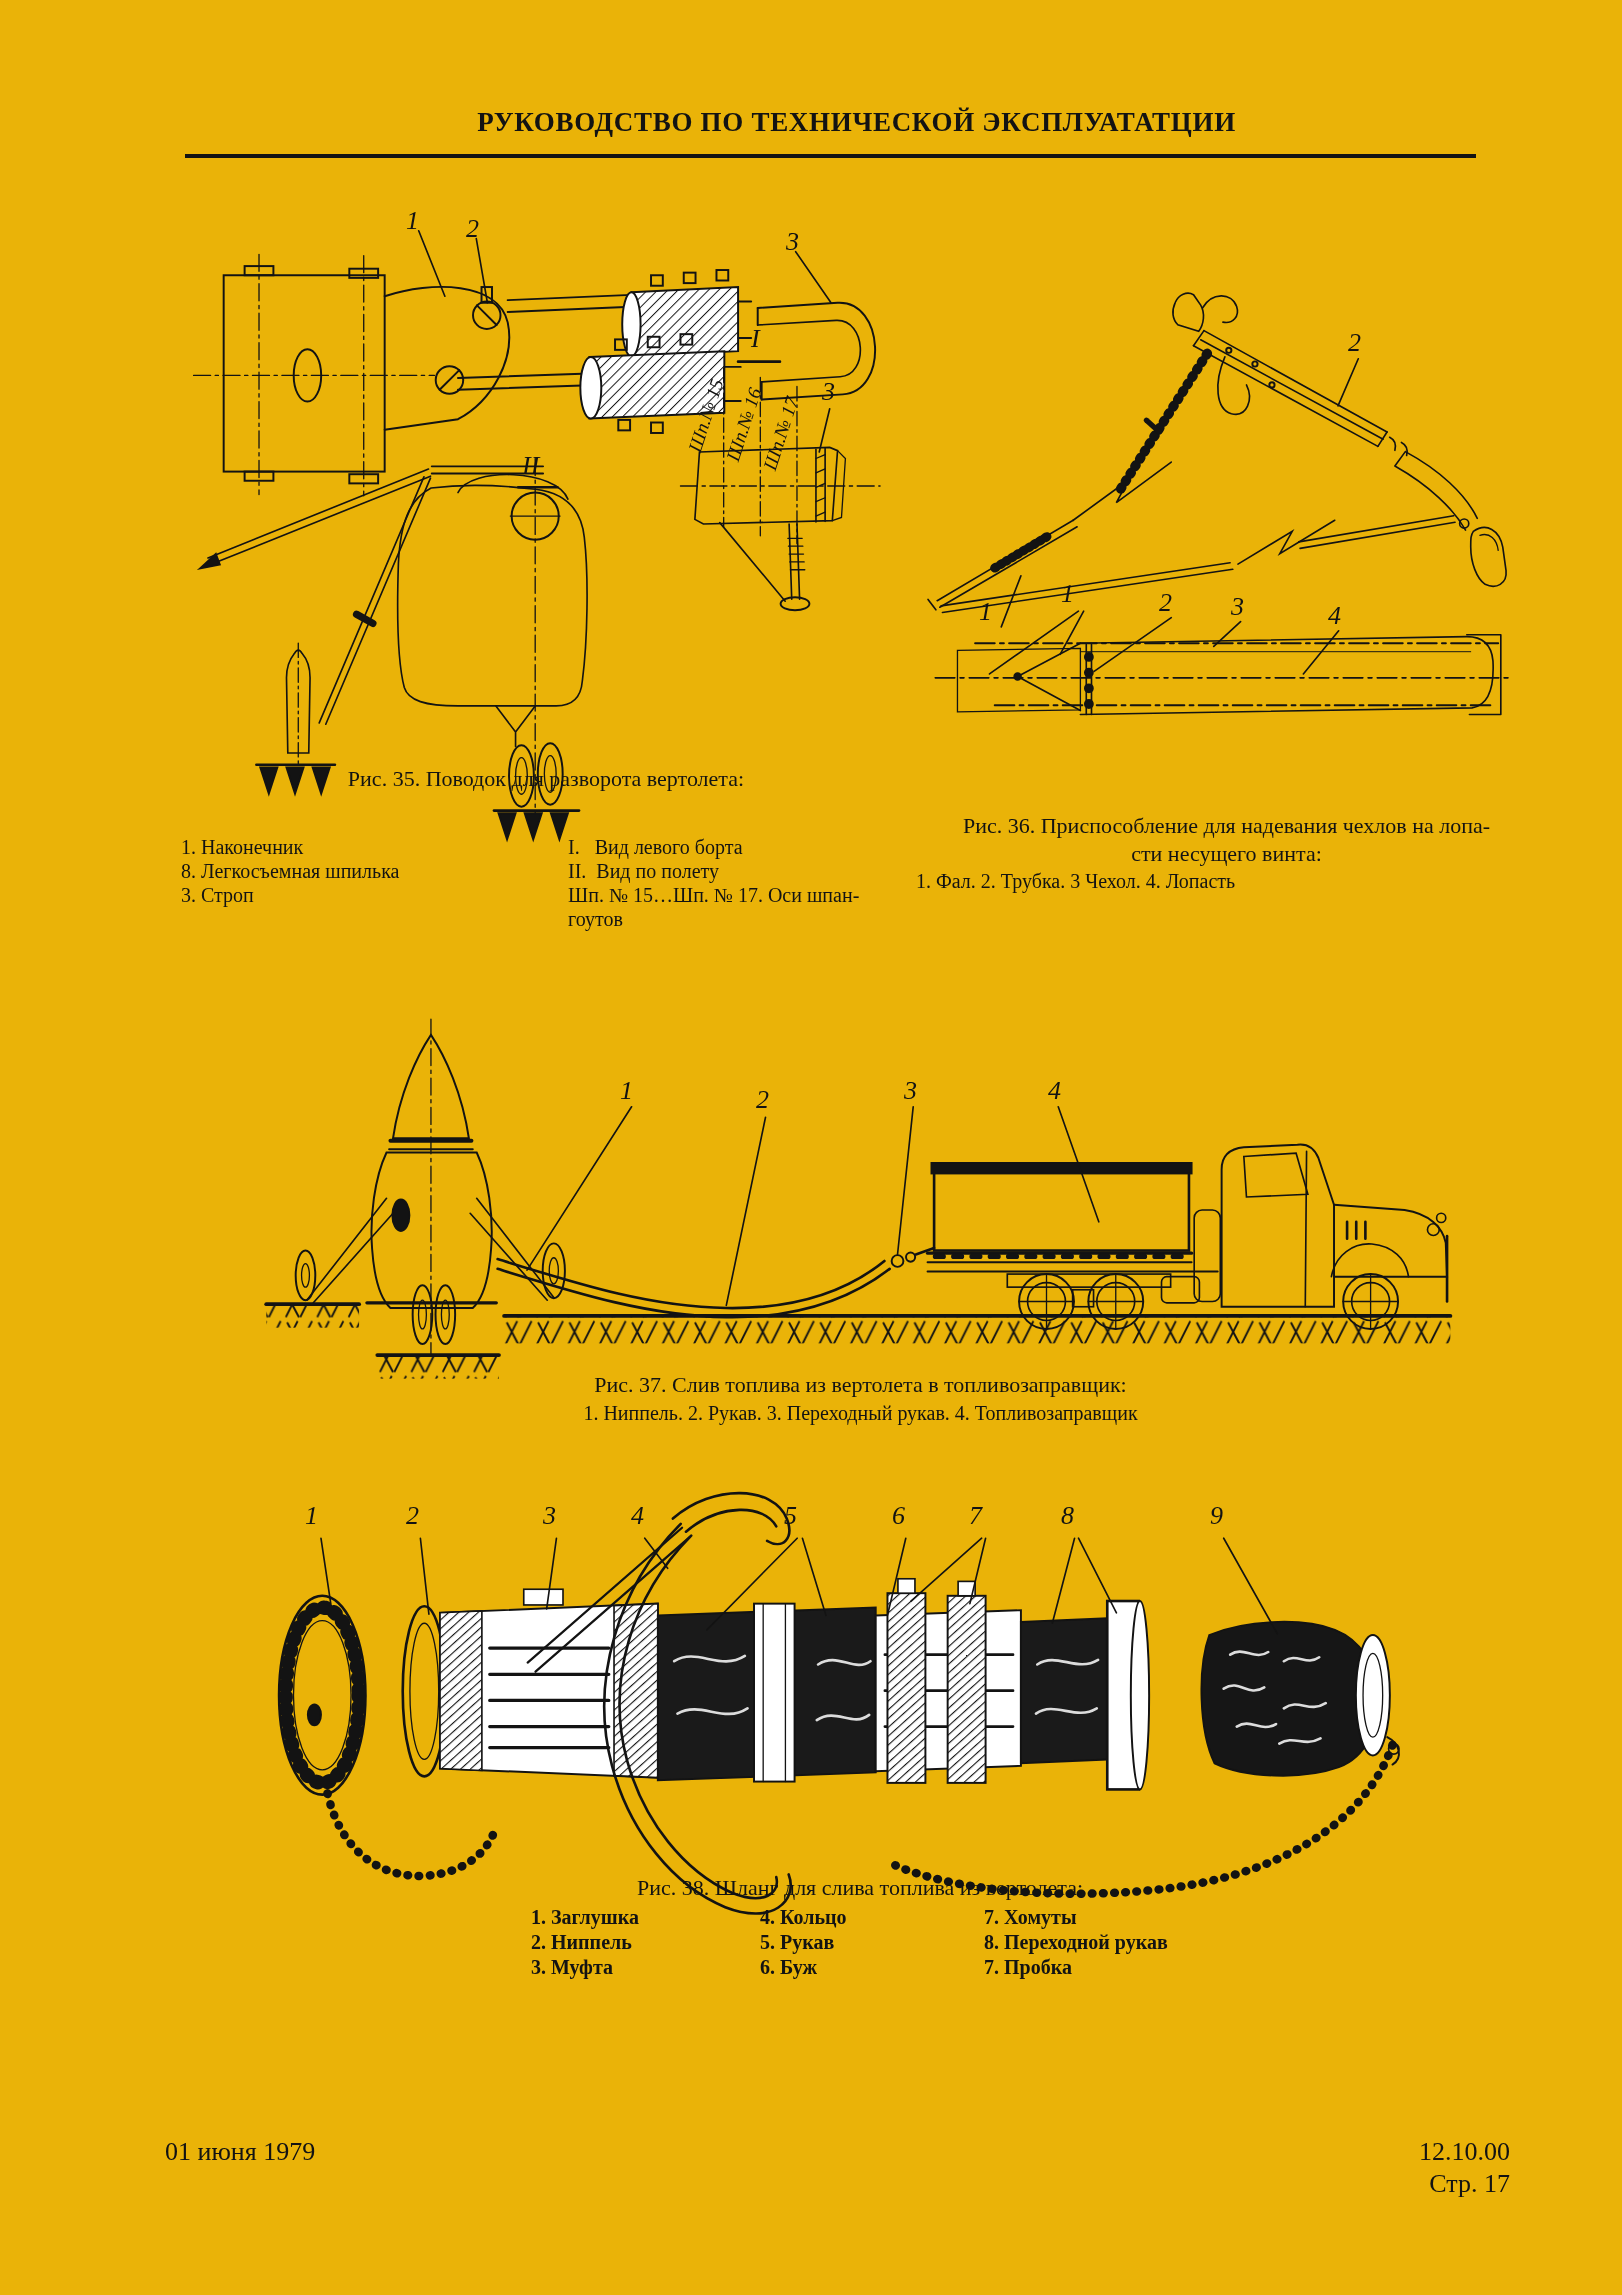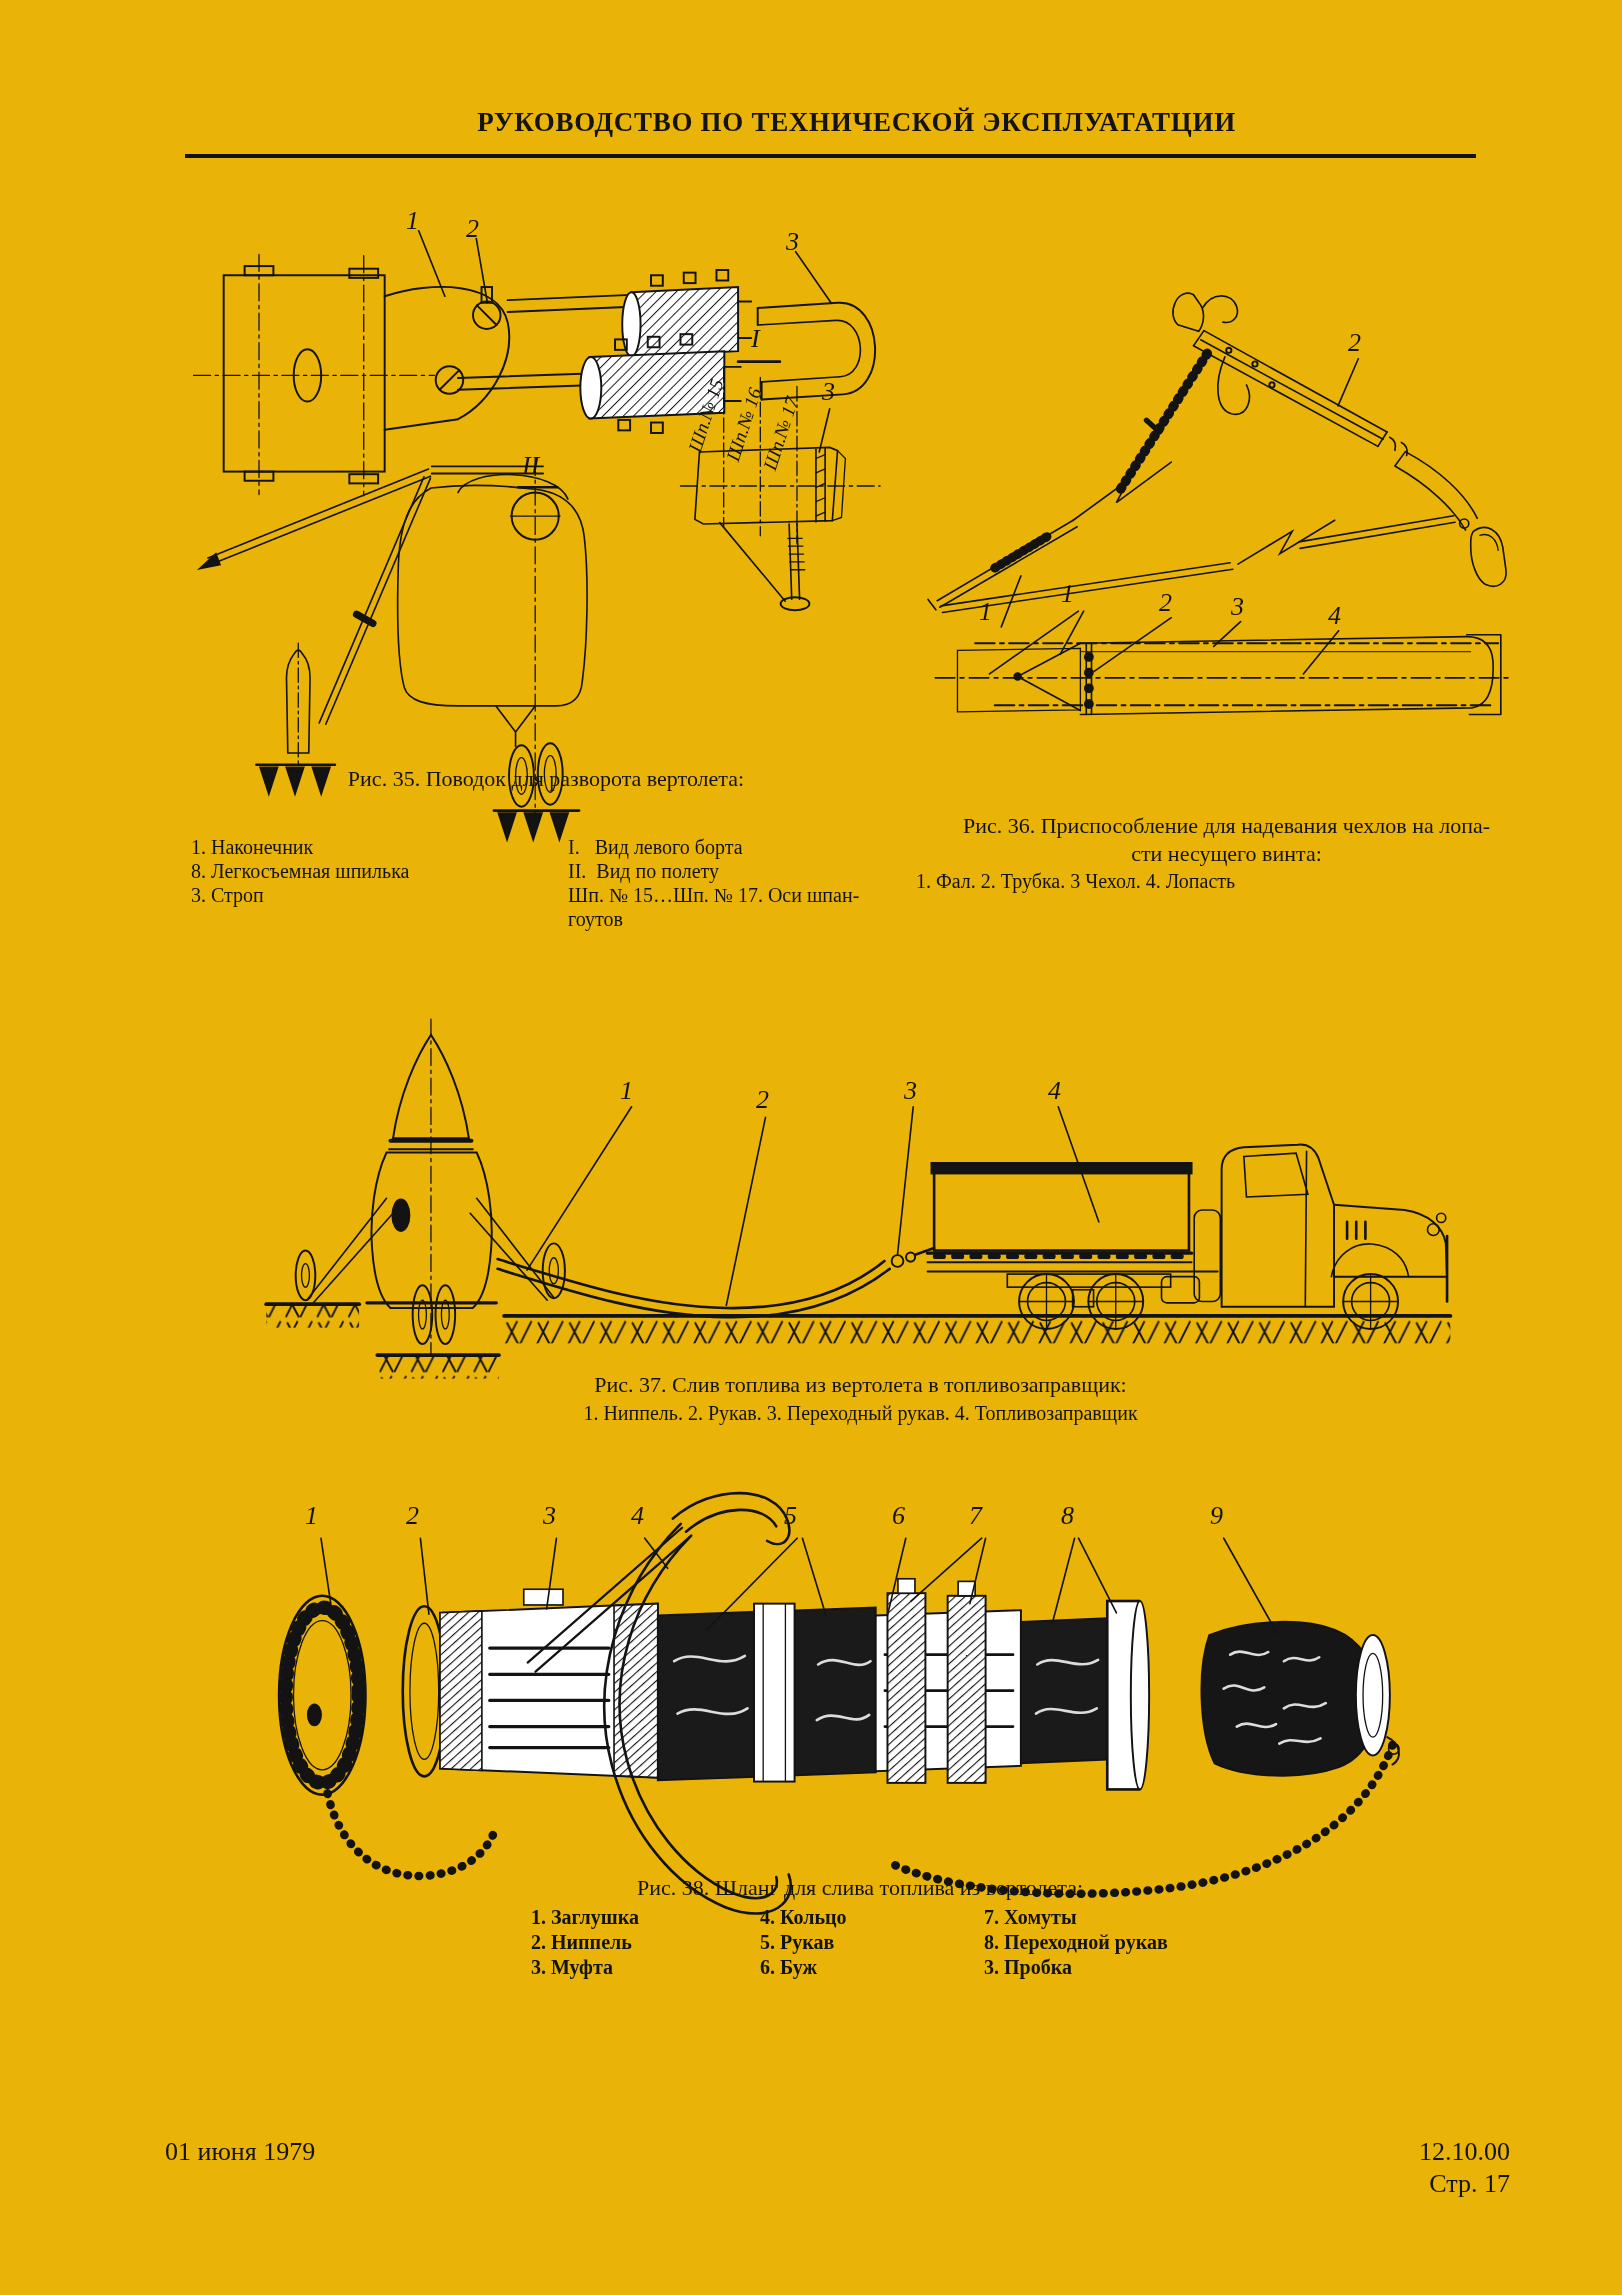--- a/index.html
+++ b/index.html
@@ -124,21 +124,21 @@
   <div class="abs co" style="left:466px;top:216px;">2</div>
   <div class="abs co" style="left:786px;top:229px;">3</div>
   <div class="abs co" style="left:522px;top:453px;">II</div>
   <div class="abs co" style="left:751px;top:326px;">I</div>
   <div class="abs co" style="left:822px;top:379px;">3</div>
   <div class="abs frame-lbl" style="left:705px;top:433px;">Шп.№ 15</div>
   <div class="abs frame-lbl" style="left:743px;top:442px;">Шп.№ 16</div>
   <div class="abs frame-lbl" style="left:780px;top:451px;">Шп.№ 17</div>
 
   <div class="abs cap" style="left:183px;top:766px;width:726px;">Рис. 35. Поводок для разворота вертолета:</div>
-  <div class="abs leg" style="left:191px;top:835px;">
+  <div class="abs leg" style="left:181px;top:835px;">
     <div>1. Наконечник</div>
     <div>8. Легкосъемная шпилька</div>
     <div>3. Строп</div>
   </div>
   <div class="abs leg" style="left:568px;top:835px;">
     <div>I.&nbsp;&nbsp;&nbsp;Вид левого борта</div>
     <div>II.&nbsp;&nbsp;Вид по полету</div>
     <div>Шп. № 15…Шп. № 17. Оси шпан-</div>
     <div>гоутов</div>
   </div>
@@ -368,21 +368,21 @@
     <div>3. Муфта</div>
   </div>
   <div class="abs leg38" style="left:760px;top:1905px;">
     <div>4. Кольцо</div>
     <div>5. Рукав</div>
     <div>6. Буж</div>
   </div>
   <div class="abs leg38" style="left:984px;top:1905px;">
     <div>7. Хомуты</div>
     <div>8. Переходной рукав</div>
-    <div>3. Пробка</div>
+    <div>7. Пробка</div>
   </div>
 
   <div class="abs ftr" style="left:165px;top:2137px;">01 июня 1979</div>
   <div class="abs ftr" style="left:1248px;top:2137px;width:262px;text-align:right;">12.10.00</div>
   <div class="abs ftr" style="left:1248px;top:2169px;width:262px;text-align:right;">Стр. 17</div>
 
 </div>
 
 
 </body></html>

